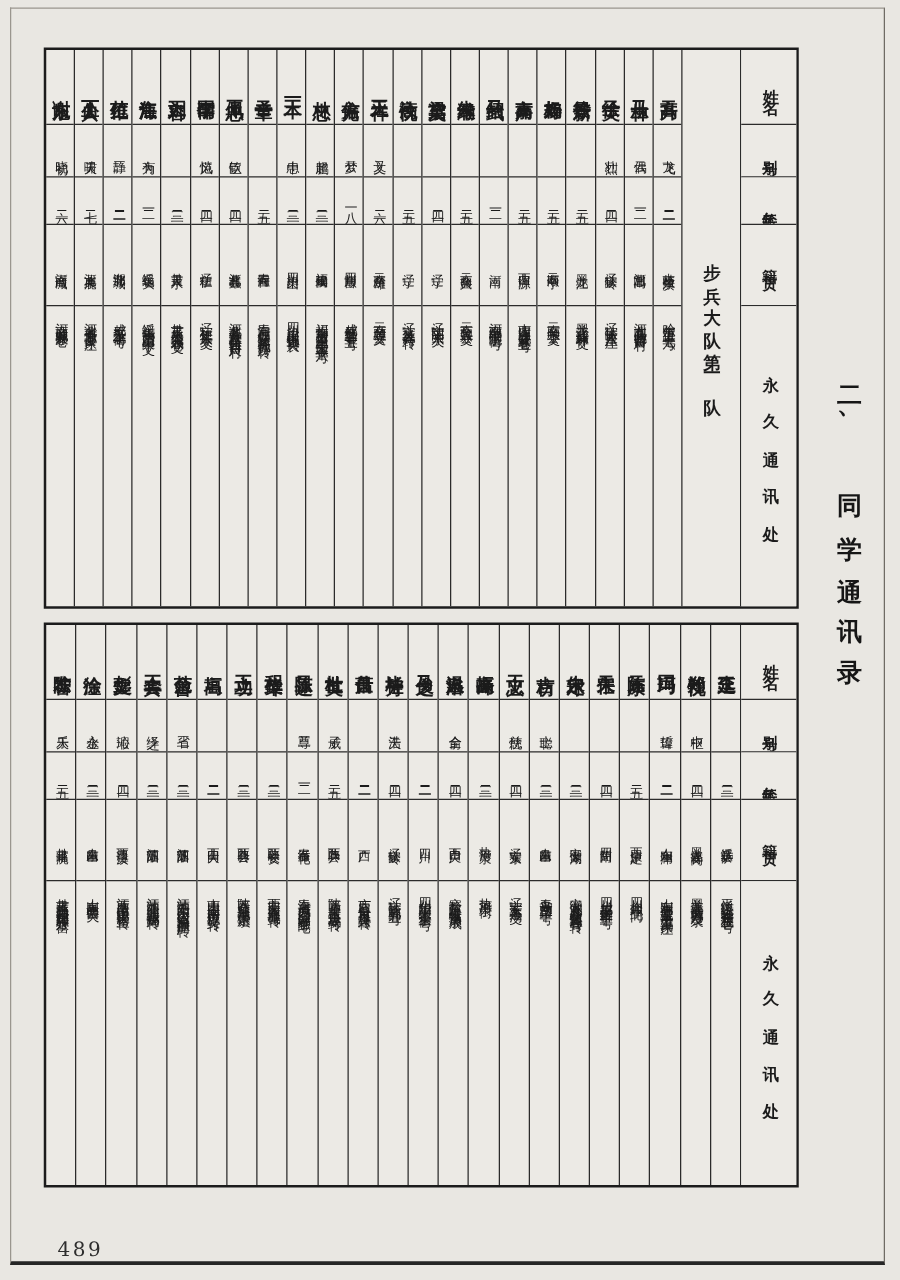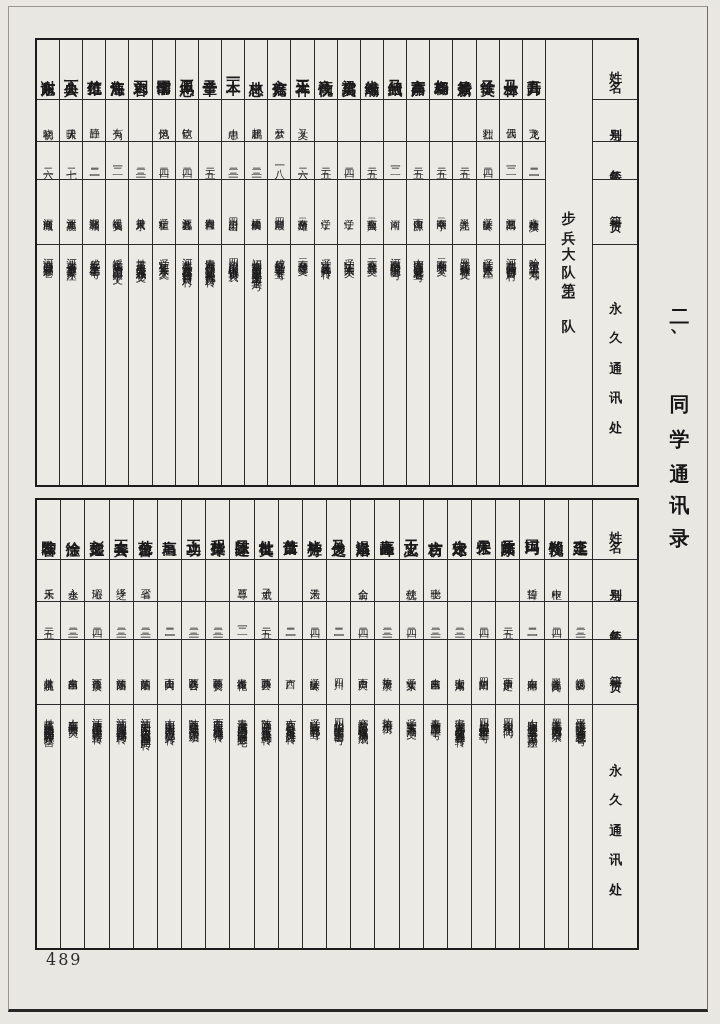--- a/index.html
+++ b/index.html
@@ -52,21 +52,21 @@
   }
   
   .section-title{
     position:absolute;right:26px;top:294px;width:34px;
     writing-mode:vertical-rl;text-orientation:upright;
     font-size:20px;font-weight:700;letter-spacing:33px;
     color:#161616;text-align:center;
   }
   
   .page-number{
-    position:absolute;left:46px;top:950px;
+    position:absolute;left:46px;top:990px;
     font-size:16px;letter-spacing:2px;color:#2e2e2e;
     font-family:"DejaVu Serif","Liberation Serif",serif;
   }
 </style>
 </head>
 <body>
 
 <div class="page-frame"></div>
 
 <div class="section-title">二、同学通讯录</div>

